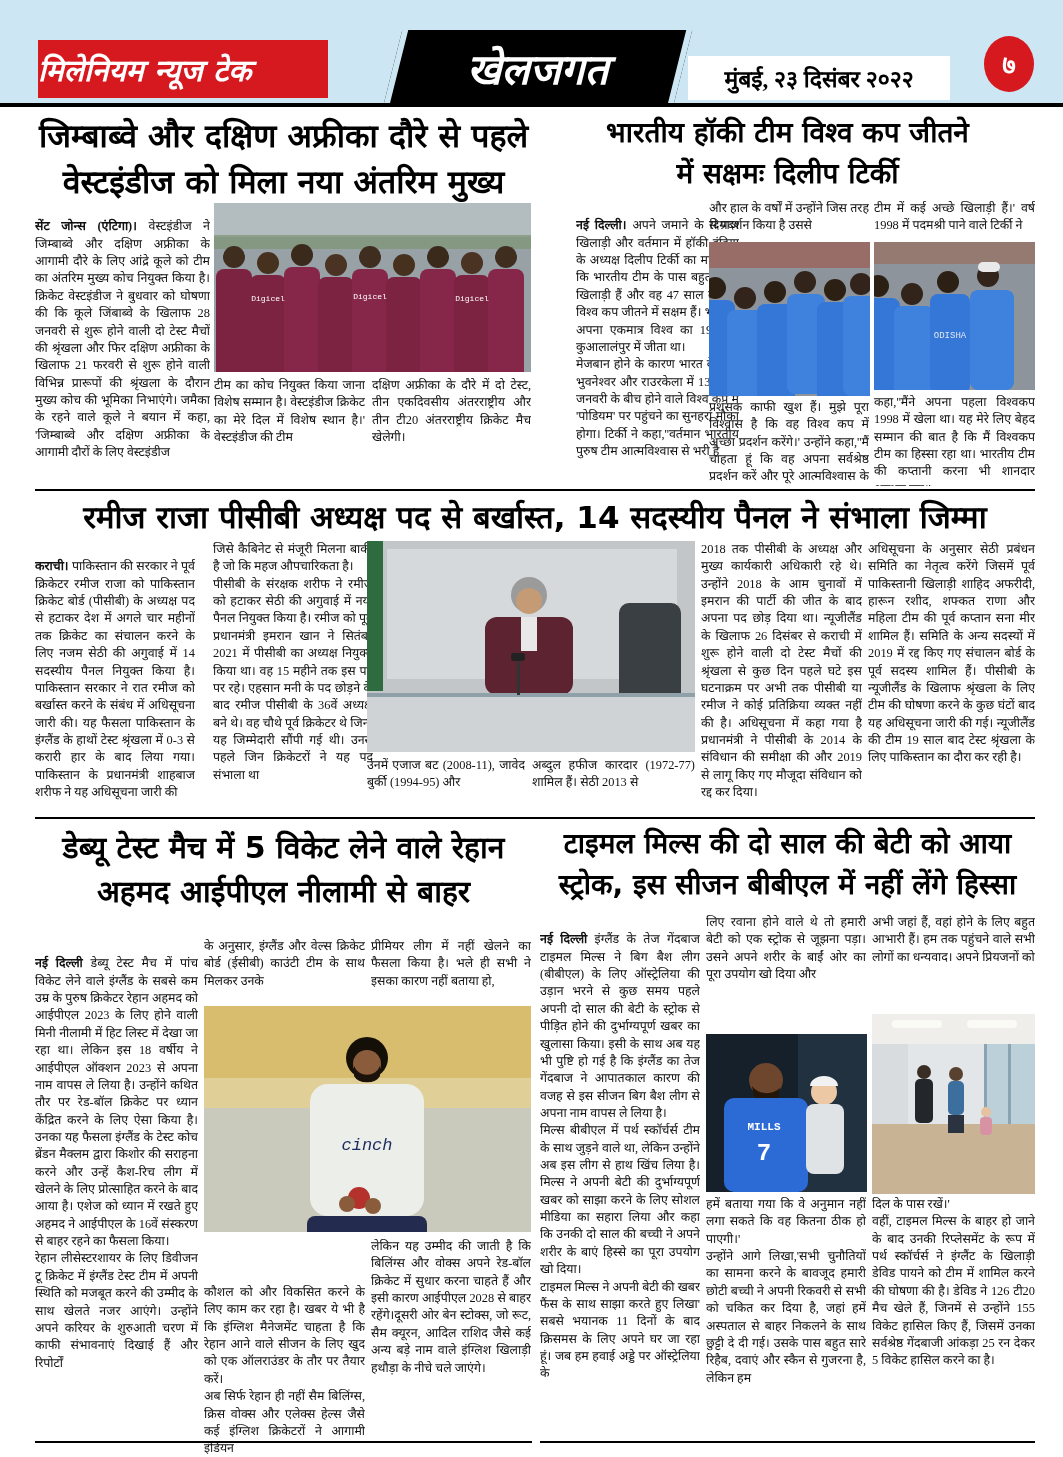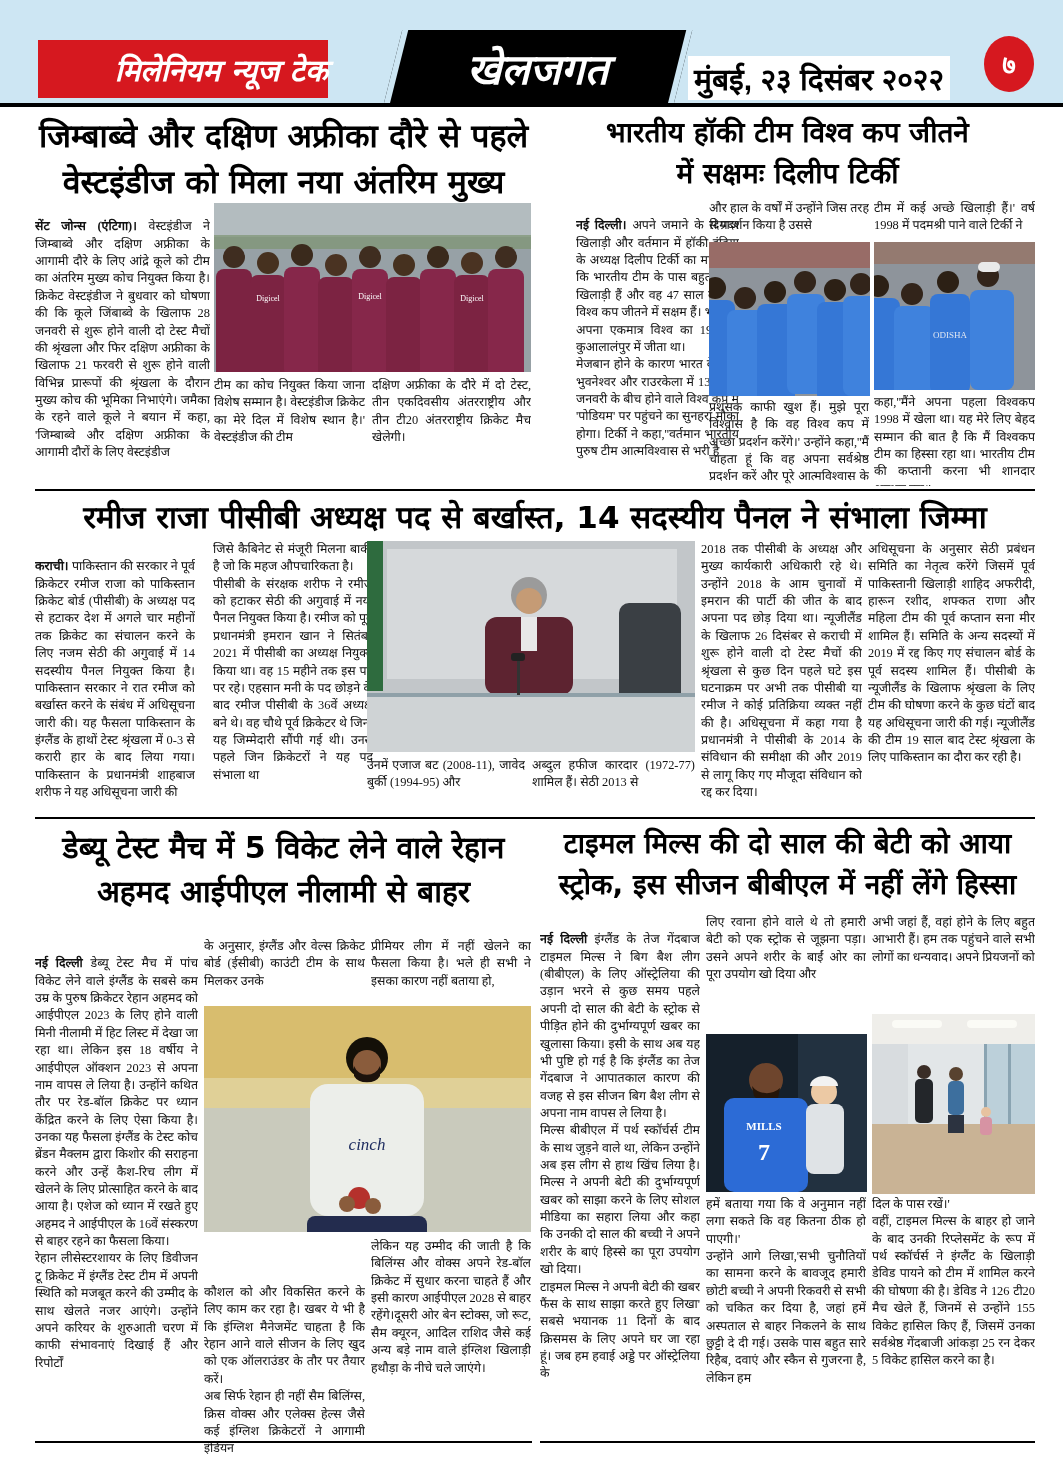--- a/index.html
+++ b/index.html
@@ -1,36 +1,36 @@
 <!DOCTYPE html>
 <html><head>
 <meta charset="utf-8">
 <style>
   html,body{margin:0;padding:0;background:#888;}
   .page{position:relative;width:1063px;height:1457px;background:#ffffff;margin:0 auto;overflow:hidden;
         font-family:"Liberation Serif",serif;color:#111;}
   .abs{position:absolute;}
   
   .masthead-strip{left:0;top:0;width:1063px;height:106px;background:#cde6f3;}
-  .brand-box{left:38px;top:40px;width:290px;height:58px;background:#d6181f;display:flex;align-items:center;justify-content:flex-end;}
+  .brand-box{left:38px;top:40px;width:290px;height:58px;background:#d6181f;display:flex;align-items:center;justify-content:flex-start;}
   .brand-box span{color:#fff;font-family:"DejaVu Sans",sans-serif;font-weight:bold;font-size:30px;font-style:italic;}
   .section-band{left:393px;top:30px;width:278px;height:74px;background:#000;transform:skewX(-14deg);
         display:flex;align-items:center;justify-content:center;border-left:6px solid #cde6f3;border-right:6px solid #cde6f3;}
   .section-band span{color:#fff;font-family:"DejaVu Sans",sans-serif;font-weight:bold;font-size:42px;font-style:italic;transform:skewX(14deg);}
   .date-box{left:688px;top:56px;width:262px;height:44px;background:#fff;display:flex;align-items:center;justify-content:center;}
-  .date-box span{font-family:Liberation Sans, sans-serif;font-weight:bold;font-size:30px;color:#000;}
+  .date-box span{font-family:Liberation Serif, serif;font-weight:bold;font-size:23px;color:#000;}
   .page-circle{left:984px;top:36px;width:50px;height:56px;background:#d6181f;border-radius:50%;
         display:flex;align-items:center;justify-content:center;}
   .page-circle span{color:#fff;font-size:26px;font-weight:bold;font-family:"DejaVu Sans",sans-serif;}
   .rule{background:#000;}
   
   .headline{font-family:"DejaVu Sans",sans-serif;font-weight:bold;text-align:center;color:#000;line-height:1.45;}
   .txt{font-size:12.4px;line-height:1.4;text-align:justify;white-space:pre-line;overflow:hidden;}
   .txt b{font-weight:bold;}
-  .photo{overflow:hidden;background:#7dd3fc;}
+  .photo{overflow:hidden;background:#7dd3fc;font-family:Liberation Mono, monospace;}
   .photo svg{display:block;width:100%;height:100%;}
 </style>
 </head>
 <body>
 
 <div class="page">
 
   <div class="abs masthead-strip"></div>
   <div class="abs brand-box">
     <span>मिलेनियम न्यूज टेक</span>

